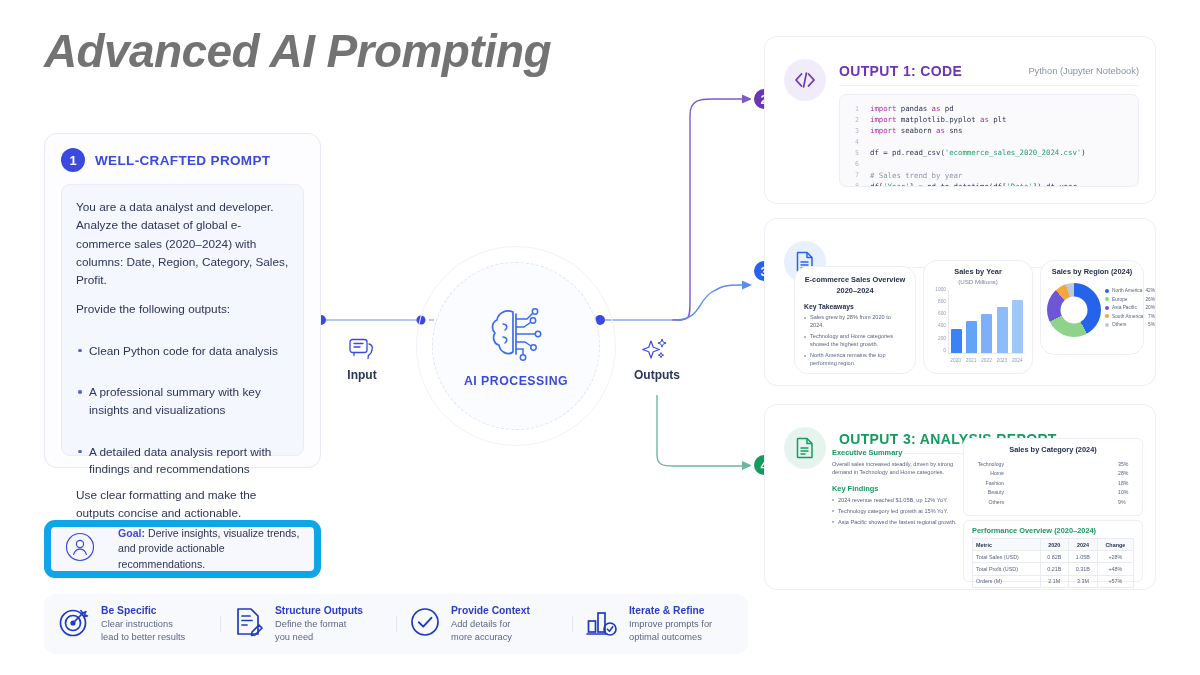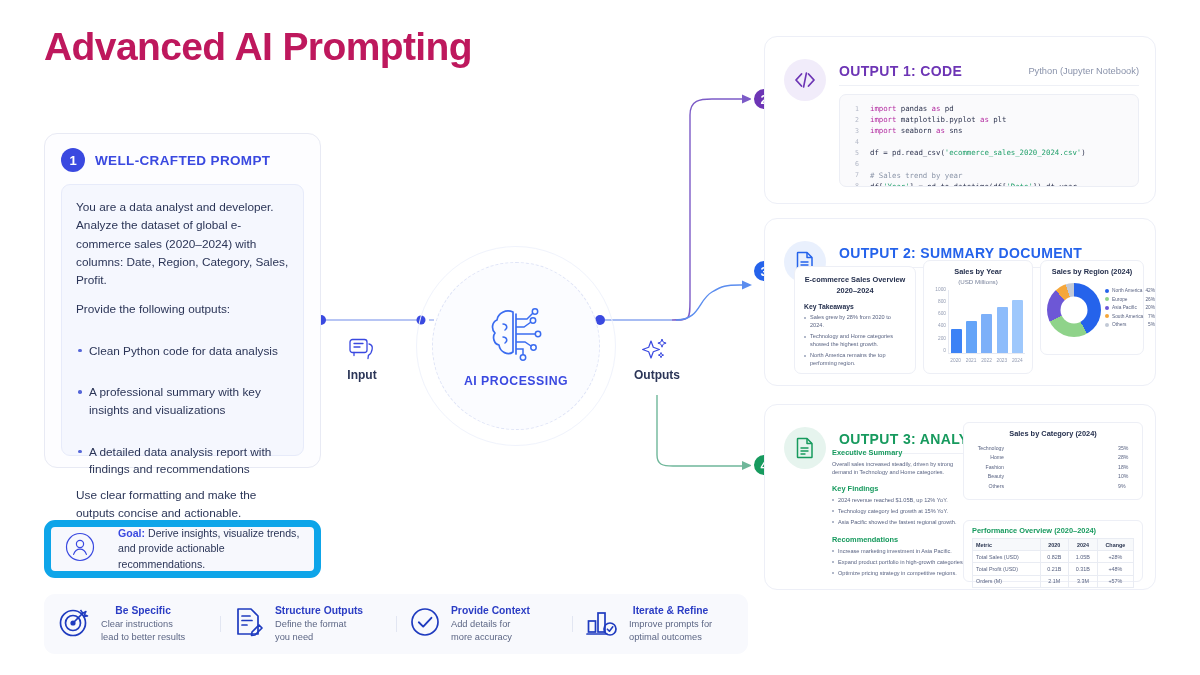--- a/index.html
+++ b/index.html
@@ -8,25 +8,26 @@
     font-family: "Liberation Sans", sans-serif;
     background: #ffffff;
     color: #1e2a4a;
     position: relative;
     overflow: hidden;
   }
 
   
   .header { position: absolute; left: 44px; top: 26px; }
   .title {
-    font-size: 39px;
+    font-size: 46px;
     font-weight: 700;
     letter-spacing: -0.6px;
-    color: #be185d;
+    color: #737373;
     line-height: 1.1;
+    font-style: italic;
   }
   .subtitle {
     font-size: 16.5px;
     color: #5a6583;
     margin-top: 9px;
     font-weight: 400;
   }
 
   
   .prompt-card {
@@ -169,21 +170,21 @@
     font-family: "DejaVu Sans Mono", monospace; font-size: 7.4px;
     color: #2f3550; white-space: pre; letter-spacing: -0.05px; text-align: center;
   }
   .kw  { color: #b32ba0; }
   .str { color: #22a06b; }
   .cmt { color: #8b95a8; }
 
   
   .mini-panel {
     position: absolute; background: #ffffff;
-    border: 1px solid #edeff6; border-radius: 7px;
+    border: 1px solid #edeff6; border-radius: 14px;
   }
   #o2-summary { left: 794px; top: 266px; width: 122px; height: 108px; padding: 8px 9px; }
   #o2-bar     { left: 923px; top: 260px; width: 110px; height: 114px; padding: 6px 5px; }
   #o2-donut   { left: 1040px; top: 260px; width: 104px; height: 95px; padding: 6px 6px; }
 
   .mp-title {
     font-size: 7.4px; font-weight: 700; color: #242f4d;
     text-align: center; line-height: 1.45;
   }
   .mp-sub { font-size: 6.2px; color: #77819a; text-align: center; }
@@ -238,21 +239,21 @@
   .o3-ul li {
     font-size: 5.6px; line-height: 1.45; color: #5a6483;
     padding-left: 6px; position: relative; margin-bottom: 3px;
   }
   .o3-ul li::before {
     content: ""; position: absolute; left: 0; top: 3px;
     width: 2px; height: 2px; border-radius: 50%; background: #99a2b8;
   }
   .o3-block { margin-bottom: 8px; }
 
-  #o3-cat { position: absolute; left: 963px; top: 422px; width: 180px; height: 78px;
+  #o3-cat { position: absolute; left: 963px; top: 438px; width: 180px; height: 78px;
             background: #fff; border: 1px solid #edeff6; border-radius: 6px; padding: 6px 8px; }
   #o3-table { position: absolute; left: 963px; top: 520px; width: 180px; height: 62px;
             background: #fff; border: 1px solid #edeff6; border-radius: 6px; padding: 5px 8px; }
   .hb-row { display: flex; align-items: center; gap: 4px; margin-bottom: 3.5px; }
   .hb-name { font-size: 5.2px; color: #5a6483; width: 32px; text-align: right; flex: 0 0 auto; }
   .hb-track { flex: 1 1 auto; height: 6px; position: relative; }
   .hb-fill { height: 6px; background: #2e9e72; border-radius: 1px; }
   .hb-val { font-size: 5.2px; color: #5a6483; width: 16px; flex: 0 0 auto; }
 
   .tbl { width: 100%; border-collapse: collapse; margin-top: 3px; }
@@ -268,21 +269,21 @@
     position: absolute; left: 44px; top: 594px;
     width: 704px; height: 60px;
     background: #f8f9fd; border-radius: 11px;
     display: flex; align-items: center;
   }
   .tip { flex: 1 1 0; display: flex; align-items: center; gap: 11px; padding: 0 14px; position: relative; }
   .tip + .tip::before {
     content: ""; position: absolute; left: 0; top: 11px; bottom: 11px;
     width: 1px; background: #e2e6f2;
   }
-  .tip-title { font-size: 10.3px; font-weight: 700; color: #2b3dc4; margin-bottom: 2px; text-align: center; }
+  .tip-title { font-size: 10.3px; font-weight: 700; color: #2b3dc4; margin-bottom: 2px; }
   .tip-desc { font-size: 9.3px; line-height: 1.35; color: #5d6785; }
 
   
   .step-badge {
     position: absolute; width: 26px; height: 26px; border-radius: 50%;
     color: #fff; font-size: 13px; font-weight: 700;
     display: flex; align-items: center; justify-content: center;
     border: 3px solid #ffffff;
   }
   #badge2 { left: 751px; top: 86px;  background: #6d35b5; }
@@ -442,21 +443,20 @@
 
 <div class="out-card" id="out2">
   <div class="out-icon blue">
     <svg width="20" height="22" viewBox="0 0 20 22">
       <path d="M3,1.5 H12 L17,6.5 V20 A0.5,0.5 0 0 1 16.5,20.5 H3 A0.5,0.5 0 0 1 2.5,20 V2
                A0.5,0.5 0 0 1 3,1.5 Z" fill="none" stroke="#2563eb" stroke-width="1.5" stroke-linejoin="round"></path>
       <path d="M12,1.5 V6.5 H17" fill="none" stroke="#2563eb" stroke-width="1.5" stroke-linejoin="round"></path>
       <path d="M6,11 H13 M6,14 H13 M6,17 H10" stroke="#2563eb" stroke-width="1.4" stroke-linecap="round"></path>
     </svg>
   </div>
-  <div class="out-title t-blue">OUTPUT 2: SUMMARY DOCUMENT</div>
   <div class="out-rule"></div>
 </div>
 
 <div class="mini-panel" id="o2-summary">
   <div class="mp-title">E-commerce Sales Overview</div>
   <div class="mp-title">2020–2024</div>
   <div class="mp-h">Key Takeaways</div>
   <ul class="mp-ul">
     <li>Sales grew by 28% from 2020 to 2024.</li>
     <li>Technology and Home categories showed the highest growth.</li>
@@ -544,28 +544,20 @@
     <div class="o3-block">
       <div class="o3-h">Executive Summary</div>
       <div class="o3-p">Overall sales increased steadily, driven by strong demand in Technology and Home categories.</div>
     </div>
     <div class="o3-block">
       <div class="o3-h">Key Findings</div>
       <ul class="o3-ul">
         <li>2024 revenue reached $1.05B, up 12% YoY.</li>
         <li>Technology category led growth at 15% YoY.</li>
         <li>Asia Pacific showed the fastest regional growth.</li>
-      </ul>
-    </div>
-    <div class="o3-block">
-      <div class="o3-h">Recommendations</div>
-      <ul class="o3-ul">
-        <li>Increase marketing investment in Asia Pacific.</li>
-        <li>Expand product portfolio in high-growth categories.</li>
-        <li>Optimize pricing strategy in competitive regions.</li>
       </ul>
     </div>
   </div>
 
 <div id="o3-cat">
   <div class="mp-title">Sales by Category (2024)</div>
   <div id="o3-bars" style="margin-top:5px;">
       <div class="hb-row">
         <span class="hb-name">Technology</span>
         <span class="hb-track"><span class="hb-fill" style="width:87.5%;background:#2e9e72"></span></span>

